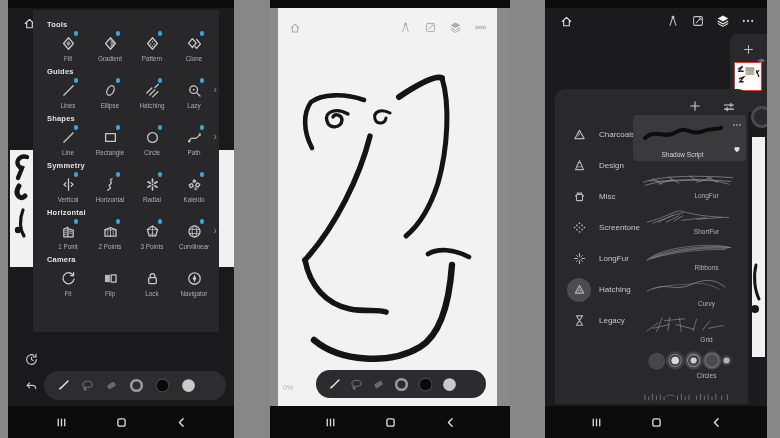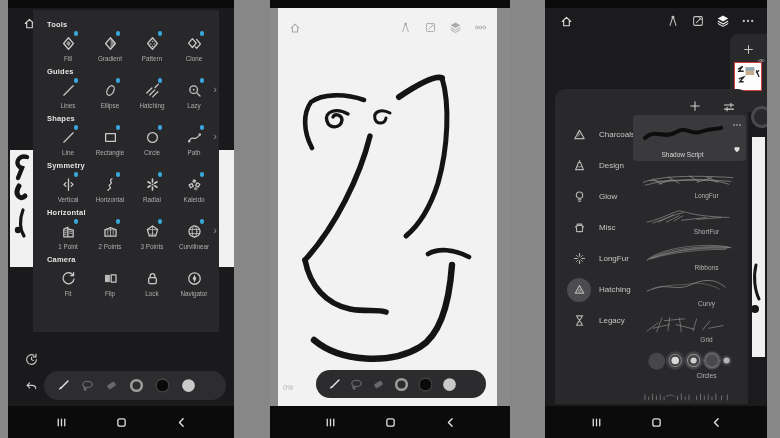--- a/index.html
+++ b/index.html
@@ -510,34 +510,43 @@
               <svg viewBox="0 0 16 16">
                 <path d="M8 2.6v2M8.9 4.6l3.3 7.8H3.8l3.3-7.8Z"></path>
                 <path d="M5.4 9.4h5.2" stroke-width=".8"></path>
               </svg>
             </span>
             <span class="clabel">Design</span>
           </div>
           <div class="citem">
             <span class="cicon iconhost">
               <svg viewBox="0 0 16 16">
-                <circle cx="8" cy="6.6" r="3.4"></circle>
-                <path d="M6.6 11.4h2.8M7 13h2"></path>
-              </svg>
-            </span>
-            <span class="clabel">Glow</span>
-          </div>
-          <div class="citem">
-            <span class="cicon iconhost">
-              <svg viewBox="0 0 16 16">
                 <rect x="4.8" y="5.8" width="6.4" height="6.6" rx="1"></rect>
                 <path d="M5.6 5.8V4.4h4.8v1.4M3.6 7.4l1.2-.8M12.4 7.4l-1.2-.8"></path>
               </svg>
             </span>
             <span class="clabel">Misc</span>
+          </div>
+          <div class="citem">
+            <span class="cicon iconhost">
+              <svg viewBox="0 0 16 16">
+                <g fill="currentColor" stroke="none">
+                  <circle cx="8" cy="3.4" r=".9"></circle>
+                  <circle cx="5.2" cy="5.8" r=".9"></circle>
+                  <circle cx="10.8" cy="5.8" r=".9"></circle>
+                  <circle cx="2.8" cy="8" r=".9"></circle>
+                  <circle cx="8" cy="8" r=".9"></circle>
+                  <circle cx="13.2" cy="8" r=".9"></circle>
+                  <circle cx="5.2" cy="10.2" r=".9"></circle>
+                  <circle cx="10.8" cy="10.2" r=".9"></circle>
+                  <circle cx="8" cy="12.6" r=".9"></circle>
+                </g>
+              </svg>
+            </span>
+            <span class="clabel">Screentone</span>
           </div>
           <div class="citem">
             <span class="cicon iconhost">
               <svg viewBox="0 0 16 16">
                 <path d="M8 2.6v3M8 10.4v3M2.6 8h3M10.4 8h3"></path>
                 <path d="M4.6 4.6l2 2M11.4 4.6l-2 2M4.6 11.4l2-2M11.4 11.4l-2-2" stroke-width=".8"></path>
               </svg>
             </span>
             <span class="clabel">LongFur</span>
           </div>

